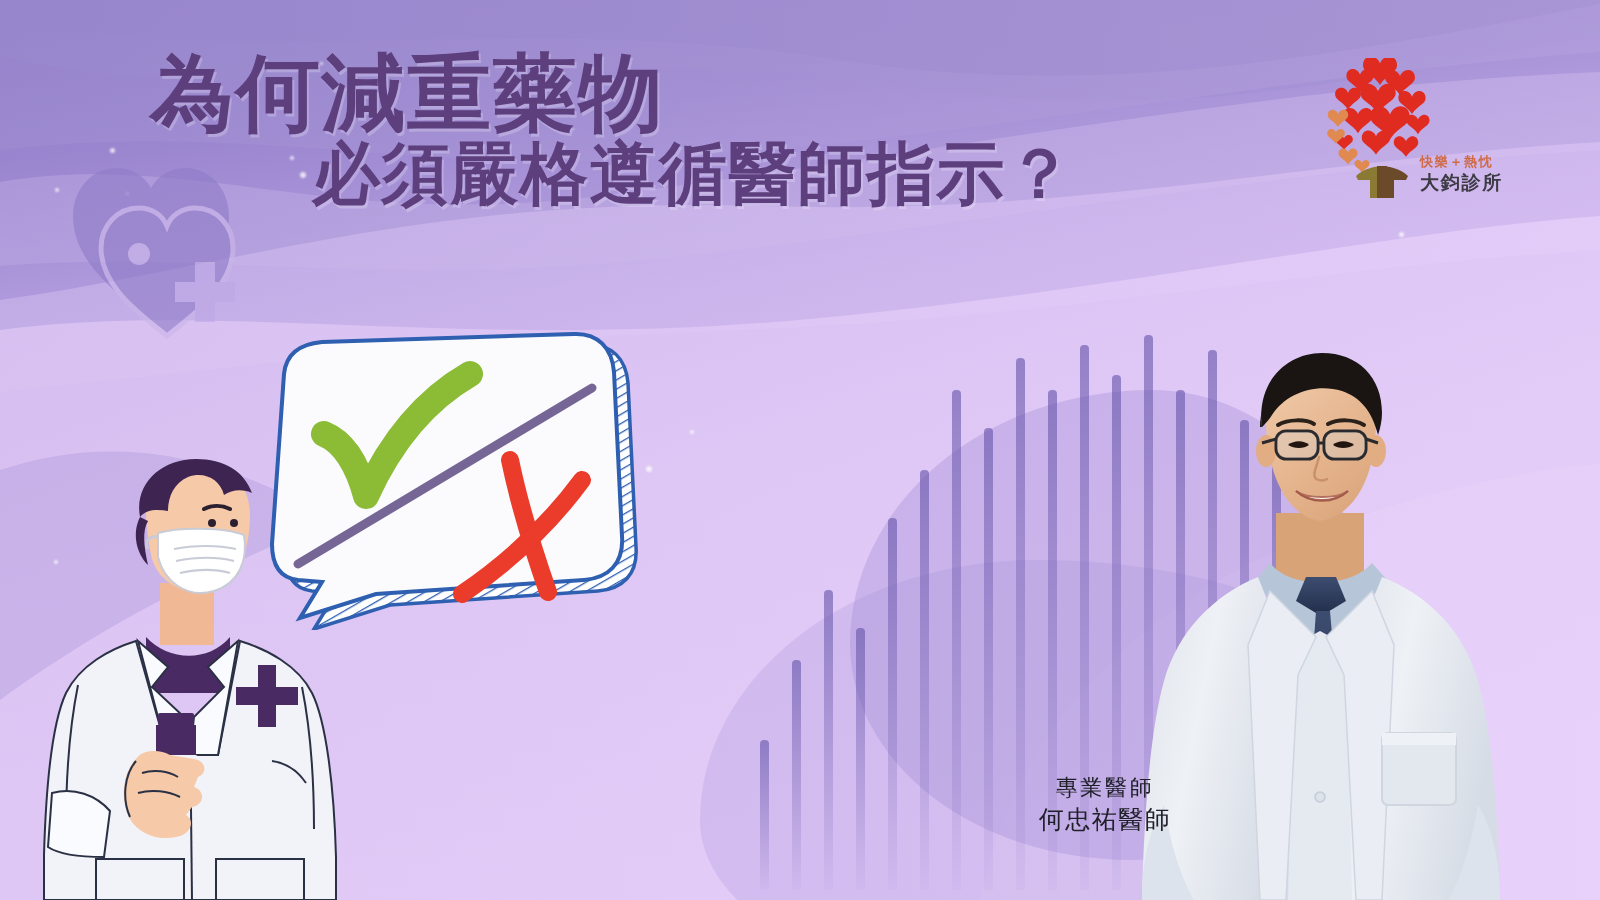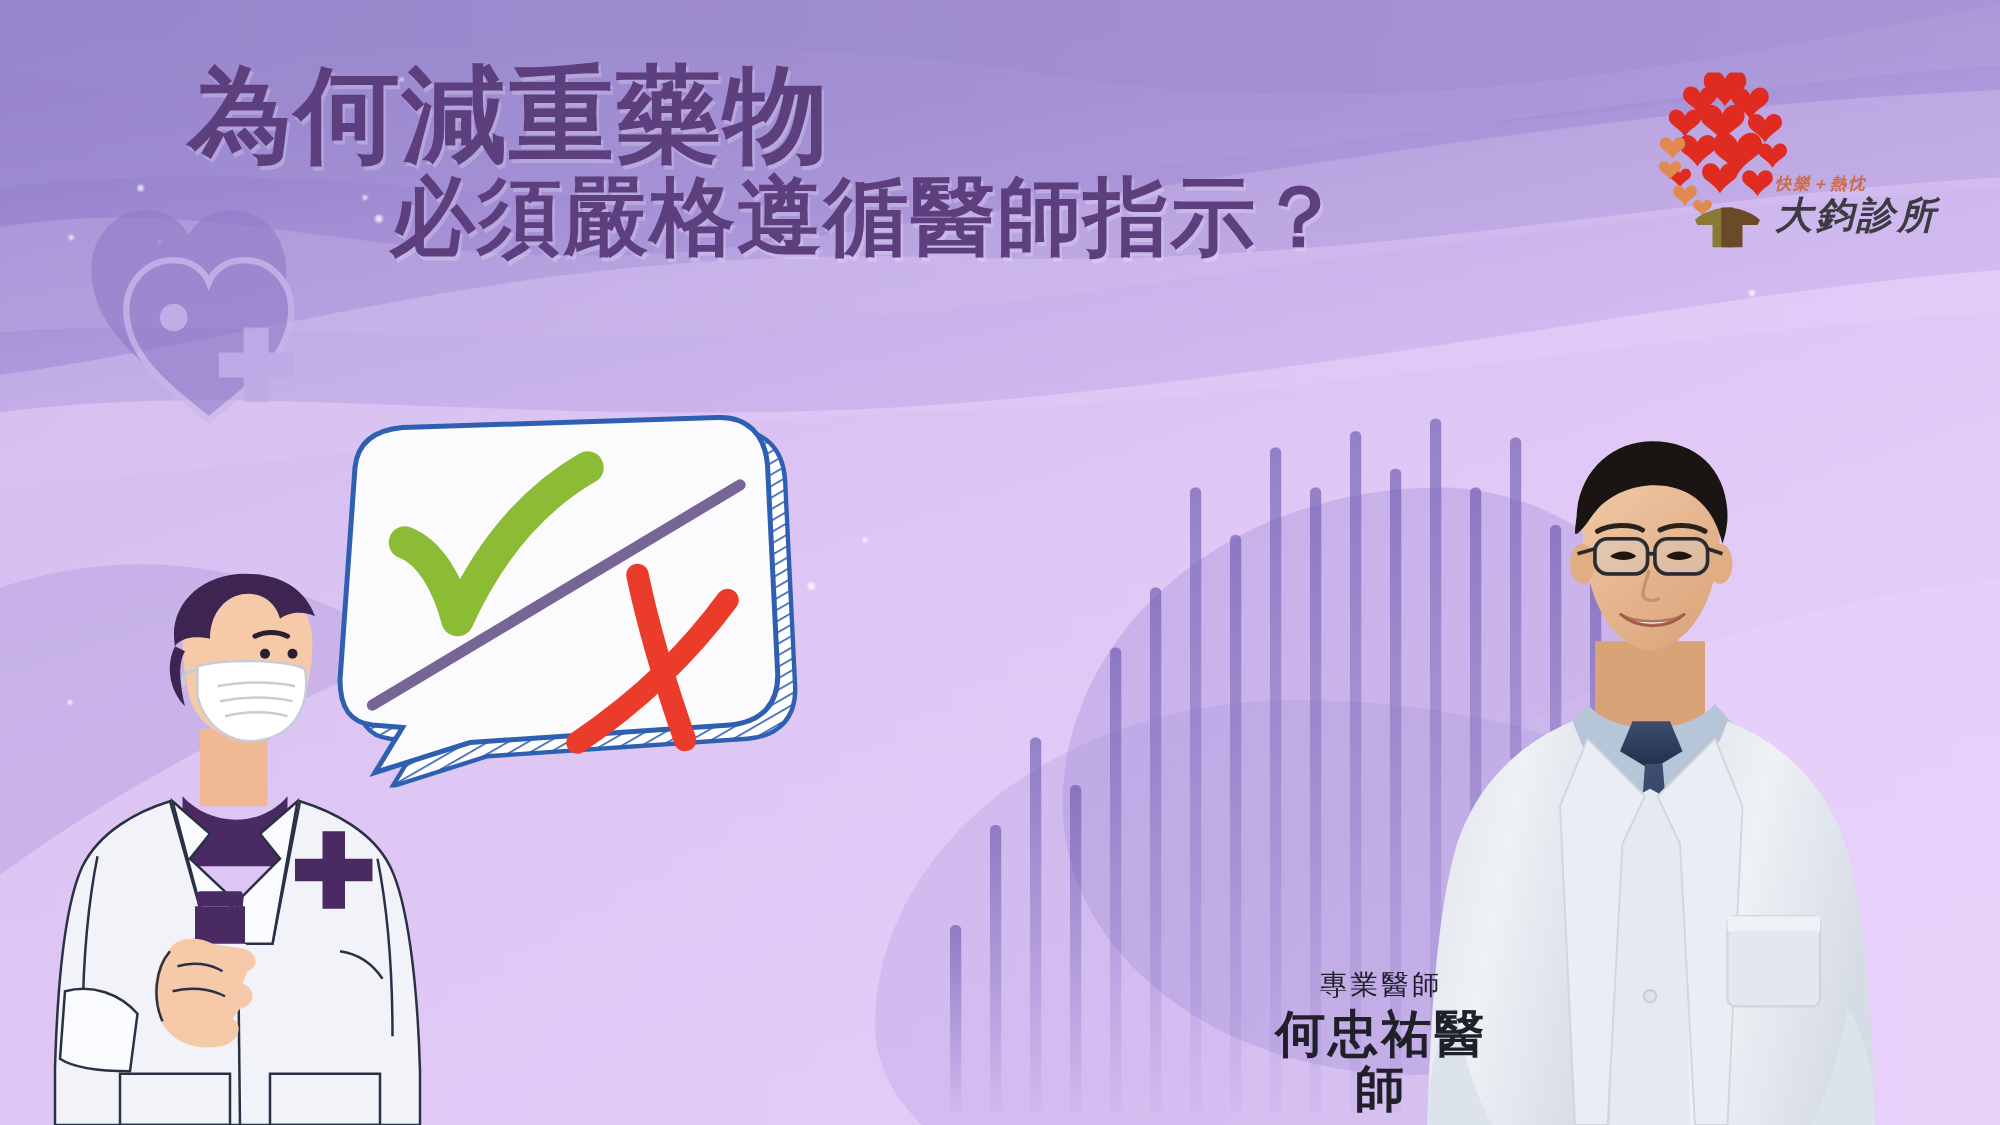--- a/index.html
+++ b/index.html
@@ -39,38 +39,38 @@
   .t1{font-size:84px;color:#5d3f7e;margin-left:150px;
       text-shadow:2px 3px 0 rgba(255,255,255,.22);}
   .t2{font-size:68px;color:#5d3f7e;margin-left:312px;margin-top:4px;
       text-shadow:2px 3px 0 rgba(255,255,255,.22);}
   .t3{font-size:53px;color:#b9a4e2;margin-left:545px;margin-top:20px;font-weight:700;
       text-shadow:1px 2px 0 rgba(255,255,255,.30);white-space:nowrap;}
 
   
   .logo{position:absolute;left:1322px;top:58px;width:250px;height:145px;}
   .logo-tree{position:absolute;left:0;top:0;width:120px;height:140px;}
-  .logo-text{position:absolute;left:98px;top:82px;line-height:1;font-style:italic;}
+  .logo-text{position:absolute;left:98px;top:97px;line-height:1;}
   .logo-small{font-size:13px;color:#d06a46;letter-spacing:.13em;font-weight:700;
               font-family:"Liberation Sans",sans-serif;}
-  .logo-big{font-size:30px;color:#3c3b44;letter-spacing:.09em;font-weight:700;margin-top:5px;}
+  .logo-big{font-size:19px;color:#3c3b44;letter-spacing:.09em;font-weight:700;margin-top:5px;}
 
   
   .bubble{position:absolute;left:262px;top:330px;width:380px;height:300px;}
 
   
   .illus{position:absolute;left:18px;top:455px;width:340px;height:445px;}
 
   
   .photo{position:absolute;left:1120px;top:345px;width:400px;height:555px;}
 
   
   .caption{position:absolute;left:1010px;top:776px;text-align:center;width:190px;color:#20202a;}
   .cap-role{font-size:22px;letter-spacing:.12em;line-height:1.1;}
-  .cap-name{font-size:40px;font-weight:700;letter-spacing:.06em;margin-top:6px;line-height:1.1;}
+  .cap-name{font-size:25px;font-weight:400;letter-spacing:.06em;margin-top:6px;line-height:1.1;}
 </style>
 </head>
 <body>
 
 <div class="stage">
 
   <div class="waves">
     <svg viewBox="0 0 1600 900" preserveAspectRatio="none">
       <defs>
         <linearGradient id="gMain" x1="0" y1="0" x2="0.25" y2="1">

